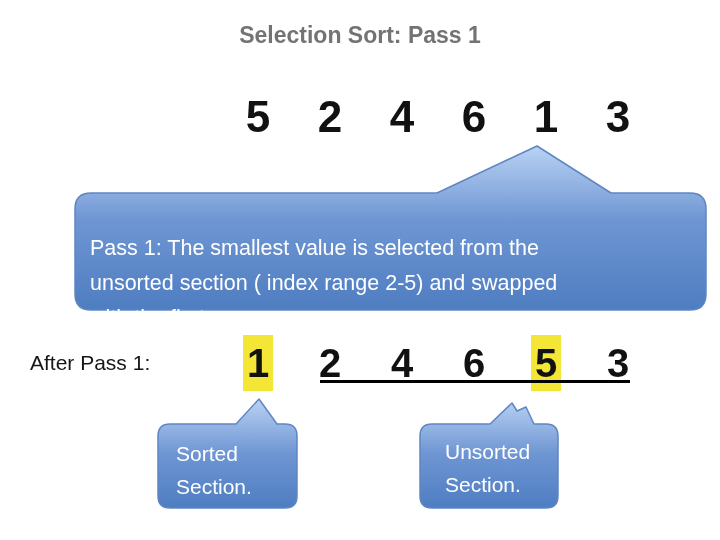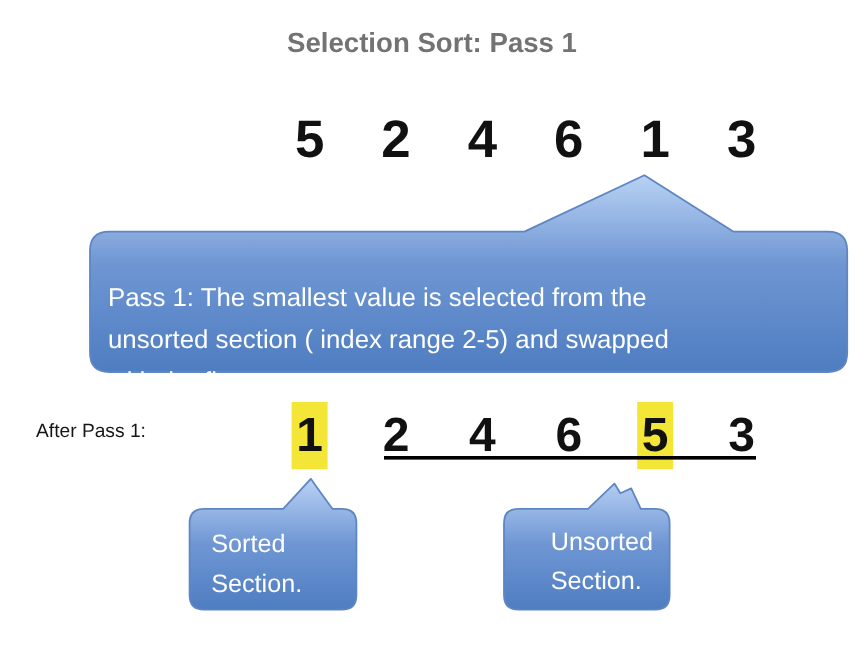--- a/index.html
+++ b/index.html
@@ -25,37 +25,37 @@
   .digit{display:inline-block;line-height:inherit;}
   .cell.hl .digit{background:#F3E636;padding:5px 4px;margin:-5px -4px;}
 
   .underline-bar{
     position:absolute;left:320px;top:380px;width:310px;height:3px;
     background:#000;
   }
 
   .after-label{
     position:absolute;left:30px;top:351px;
-    font-size:16px;color:#161616;font-weight:400;
+    font-size:21px;color:#161616;font-weight:400;
   }
 
   svg.shapes{position:absolute;left:0;top:0;width:720px;height:540px;}
 
   .callout-text{
     position:absolute;color:#ffffff;
   }
   .callout-main-text{
     left:90px;top:204px;width:600px;
     font-size:21.5px;line-height:35px;font-weight:400;margin-top:27px;
   }
   .callout-small-text{
     font-size:21px;line-height:33px;font-weight:400;
   }
   .sorted-text{left:176px;top:437px;width:115px;}
-  .unsorted-text{left:459px;top:435px;width:115px;}
+  .unsorted-text{left:445px;top:435px;width:115px;}
 </style>
 </head>
 <body>
 
 <div class="slide">
 
   <svg class="shapes" viewBox="0 0 720 540">
     <defs>
       <linearGradient id="gradMain" gradientUnits="userSpaceOnUse" x1="0" y1="146" x2="0" y2="310">
         <stop offset="0" stop-color="#B9D2F4"></stop>

